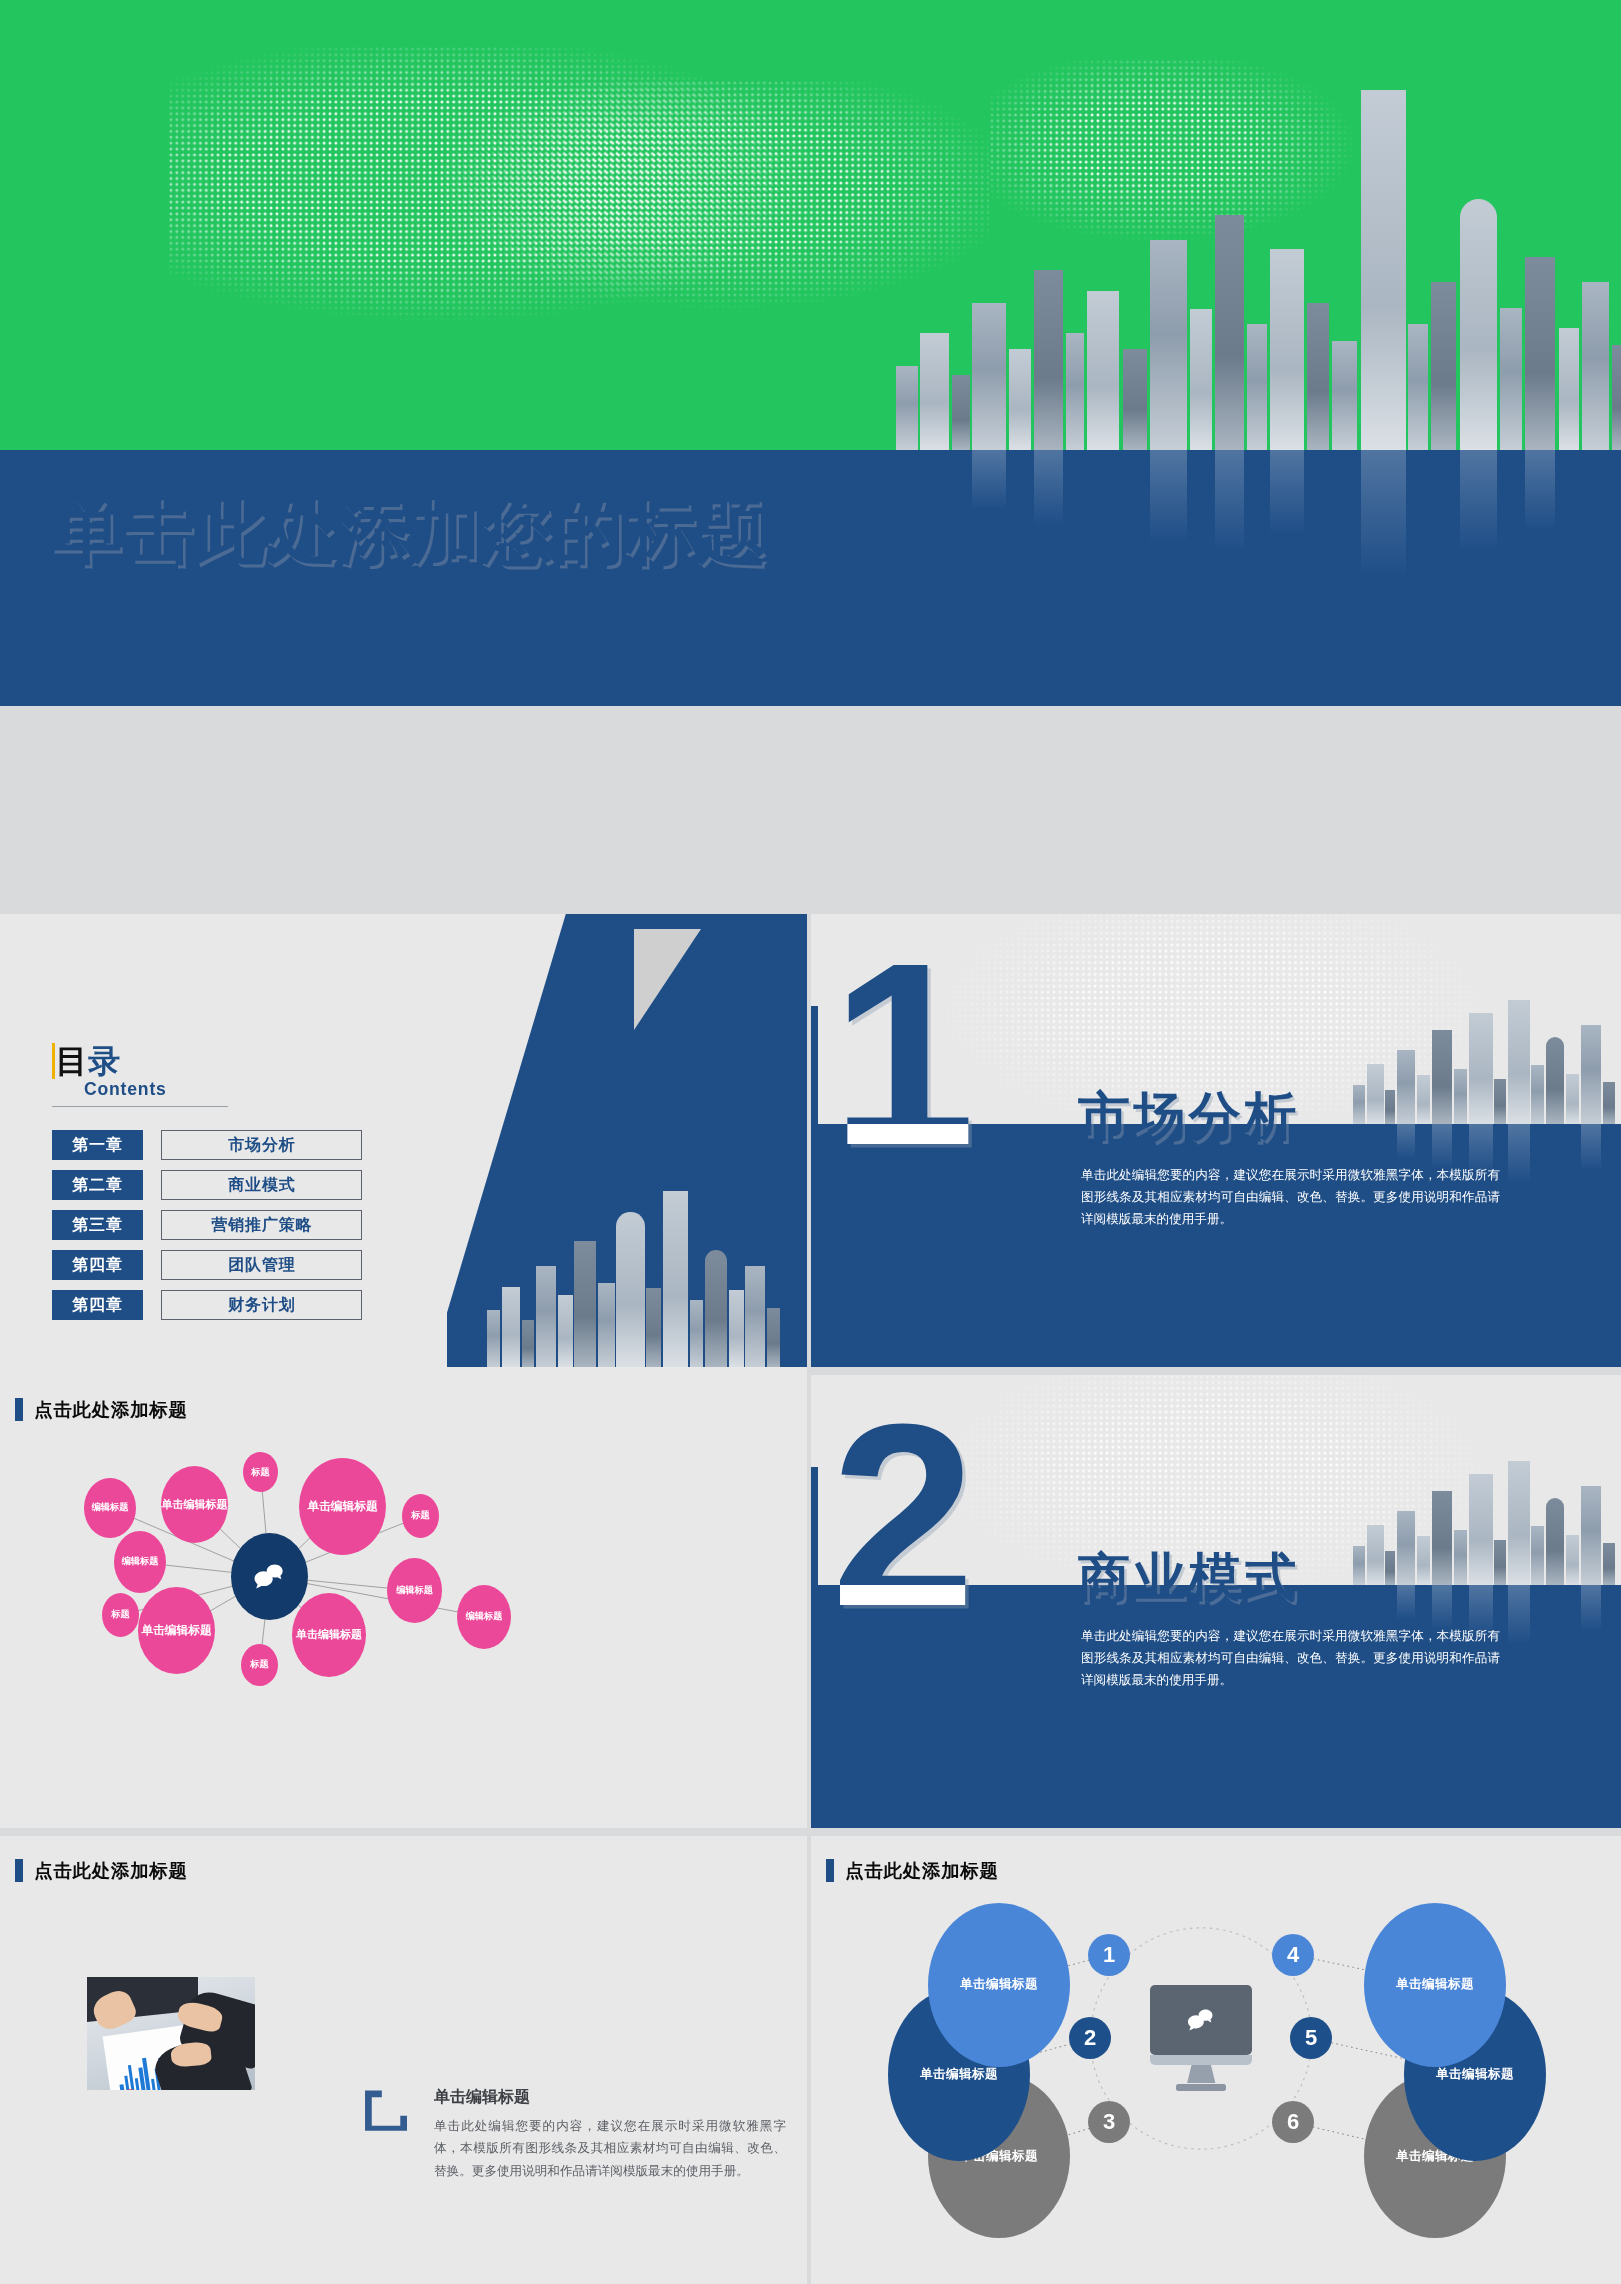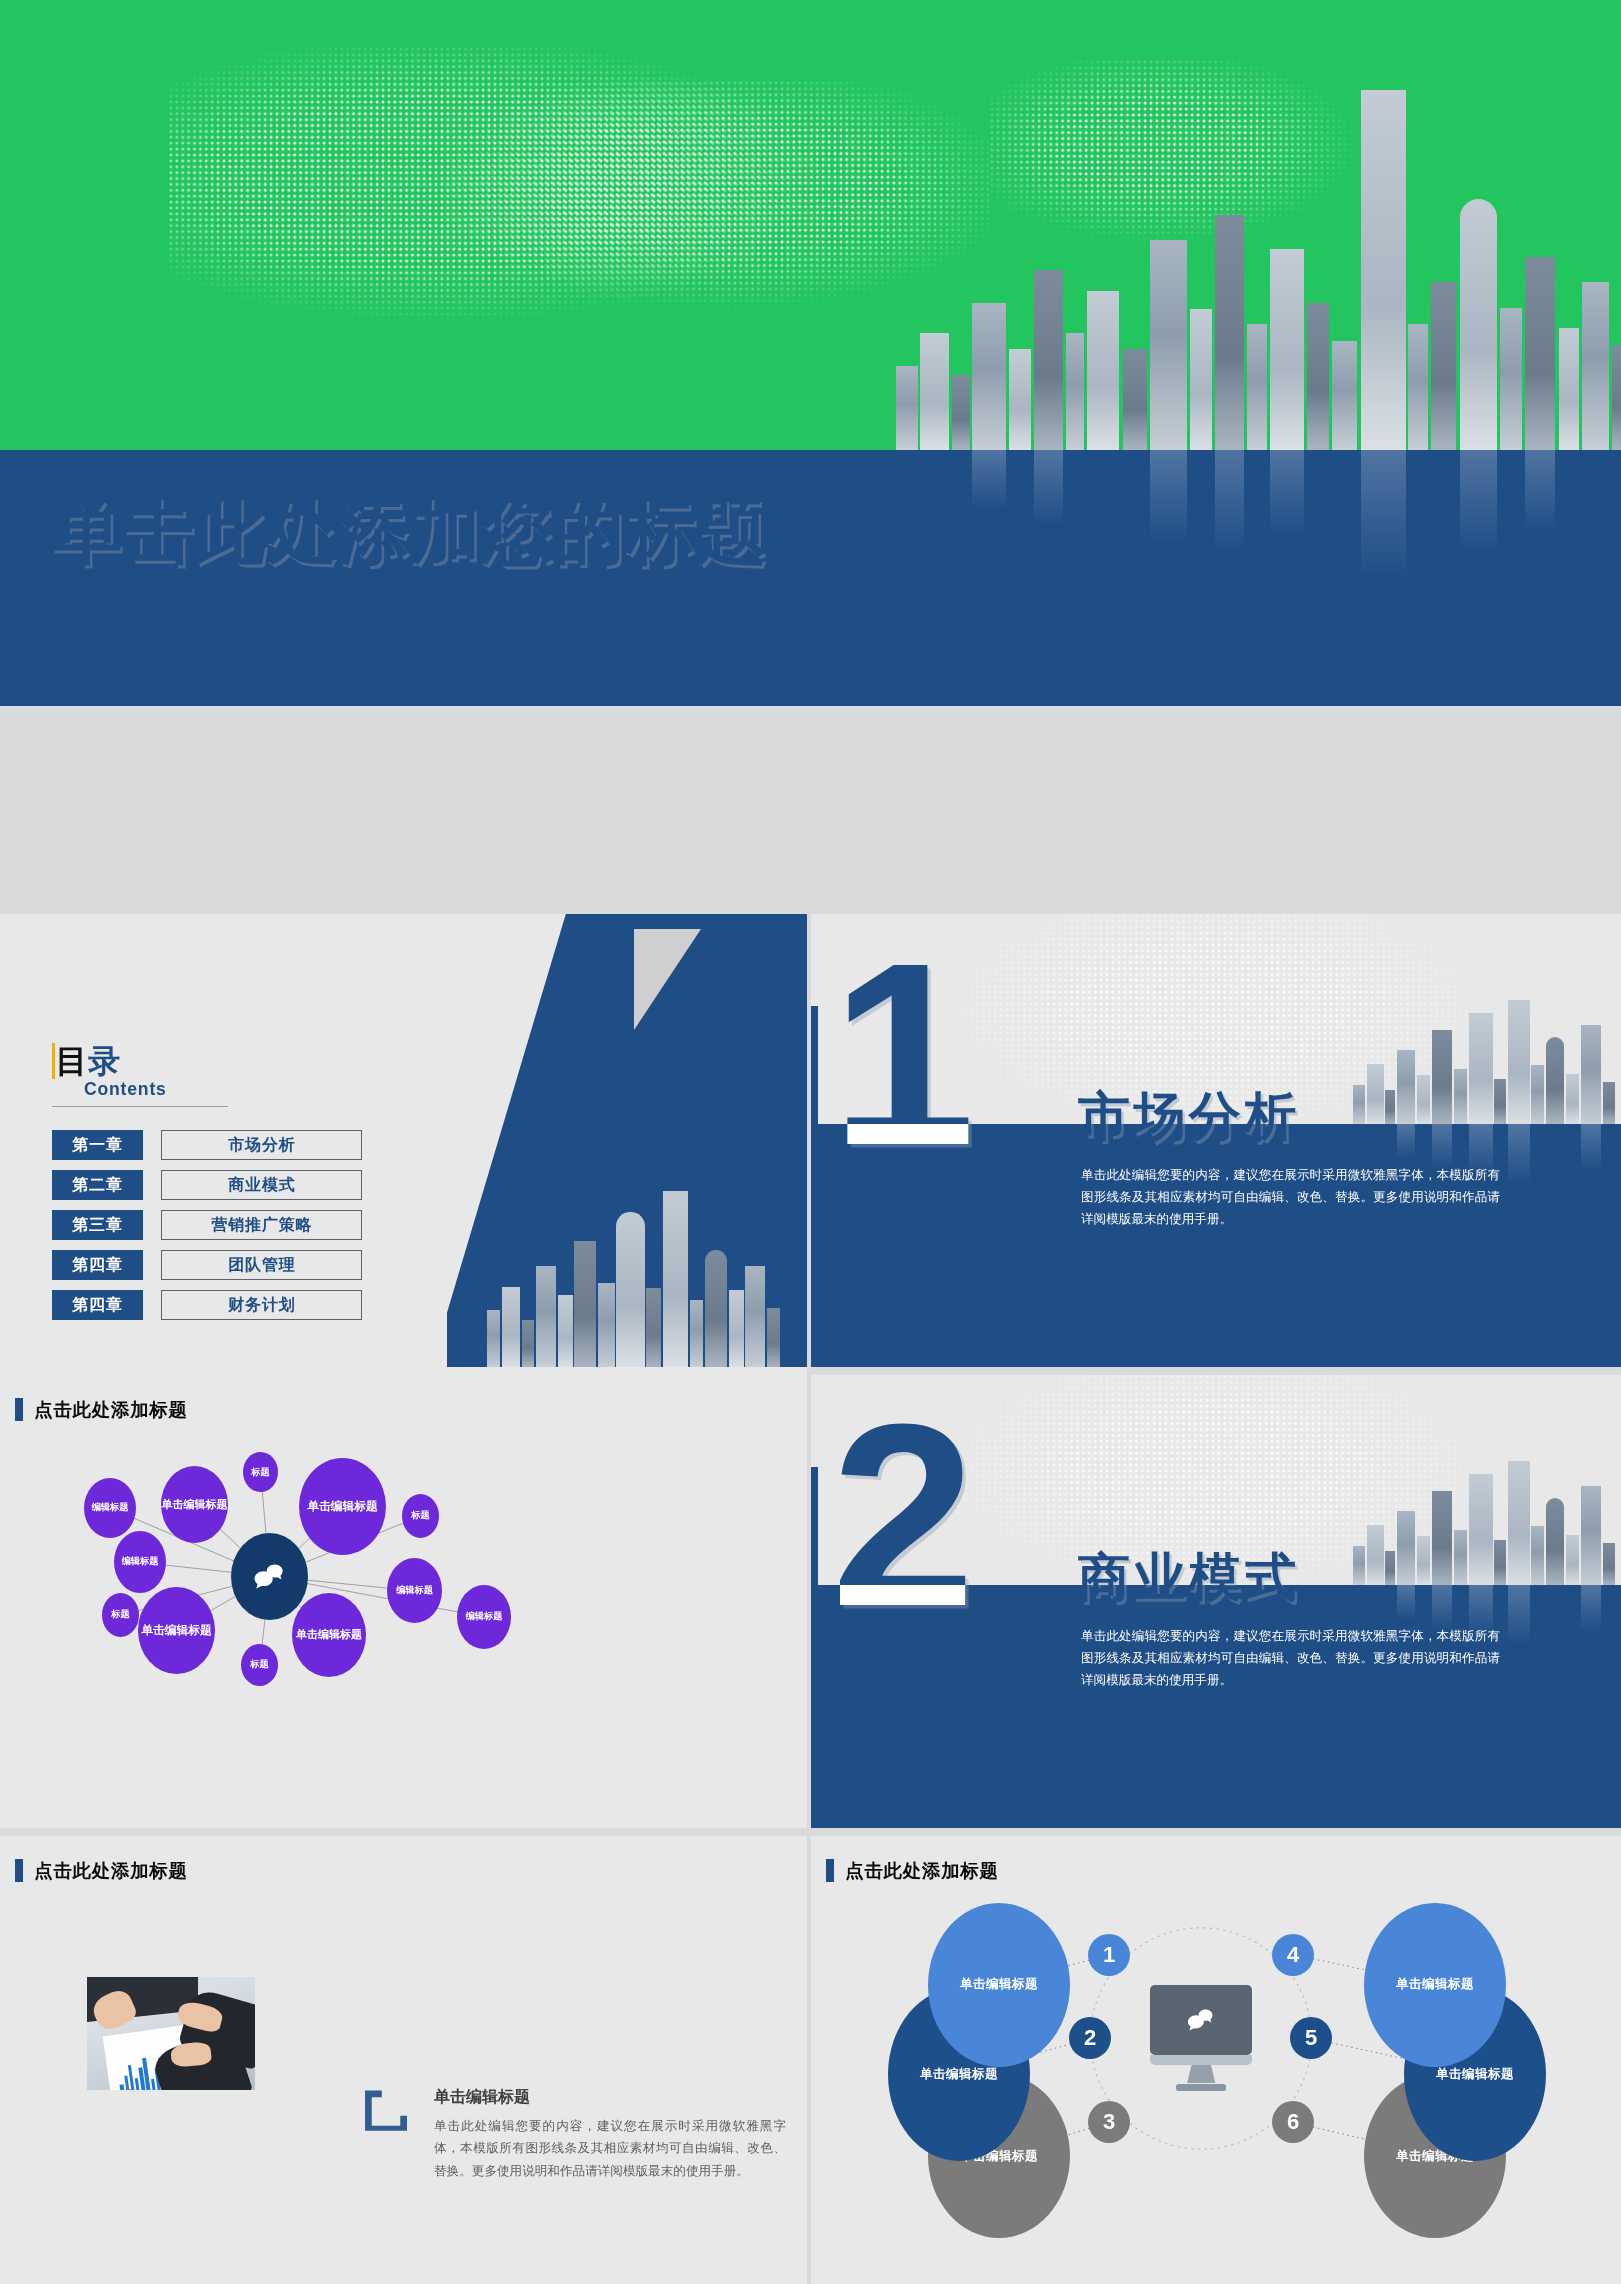--- a/index.html
+++ b/index.html
@@ -152,21 +152,21 @@
   .shead .bar { width: 7.5px; height: 23.5px; background: #1f4e87; margin-right: 11.7px; }
   .shead .txt { font-size: 18.4px; font-weight: 700; color: #0b0b0b; letter-spacing: 0.8px; }
 
   
   .mind { position: absolute; left: 0; top: 59px; width: 807px; height: 394px; }
   .mind svg { position: absolute; left: 0; top: 0; }
   .node {
     position: absolute; border-radius: 50%;
     display: flex; align-items: center; justify-content: center;
     text-align: center; color: #fff; font-weight: 700; line-height: 1.2;
-    background: #6d28d9;
+    background: #ec4899;
   }
   .node.hub { background: #123a6b; }
   .node.hub svg { position: static; width: 39px; height: 39px; fill: #fff; }
 
   
   .photo {
     position: absolute; left: 87px; top: 141px; width: 168px; height: 113px;
     overflow: hidden; background: #cfd6dd;
   }
   .photo .ph-desk { position: absolute; inset: 0; background: linear-gradient(160deg,#e9ecef 0%, #cfd6dd 52%, #b4bec8 100%); }

